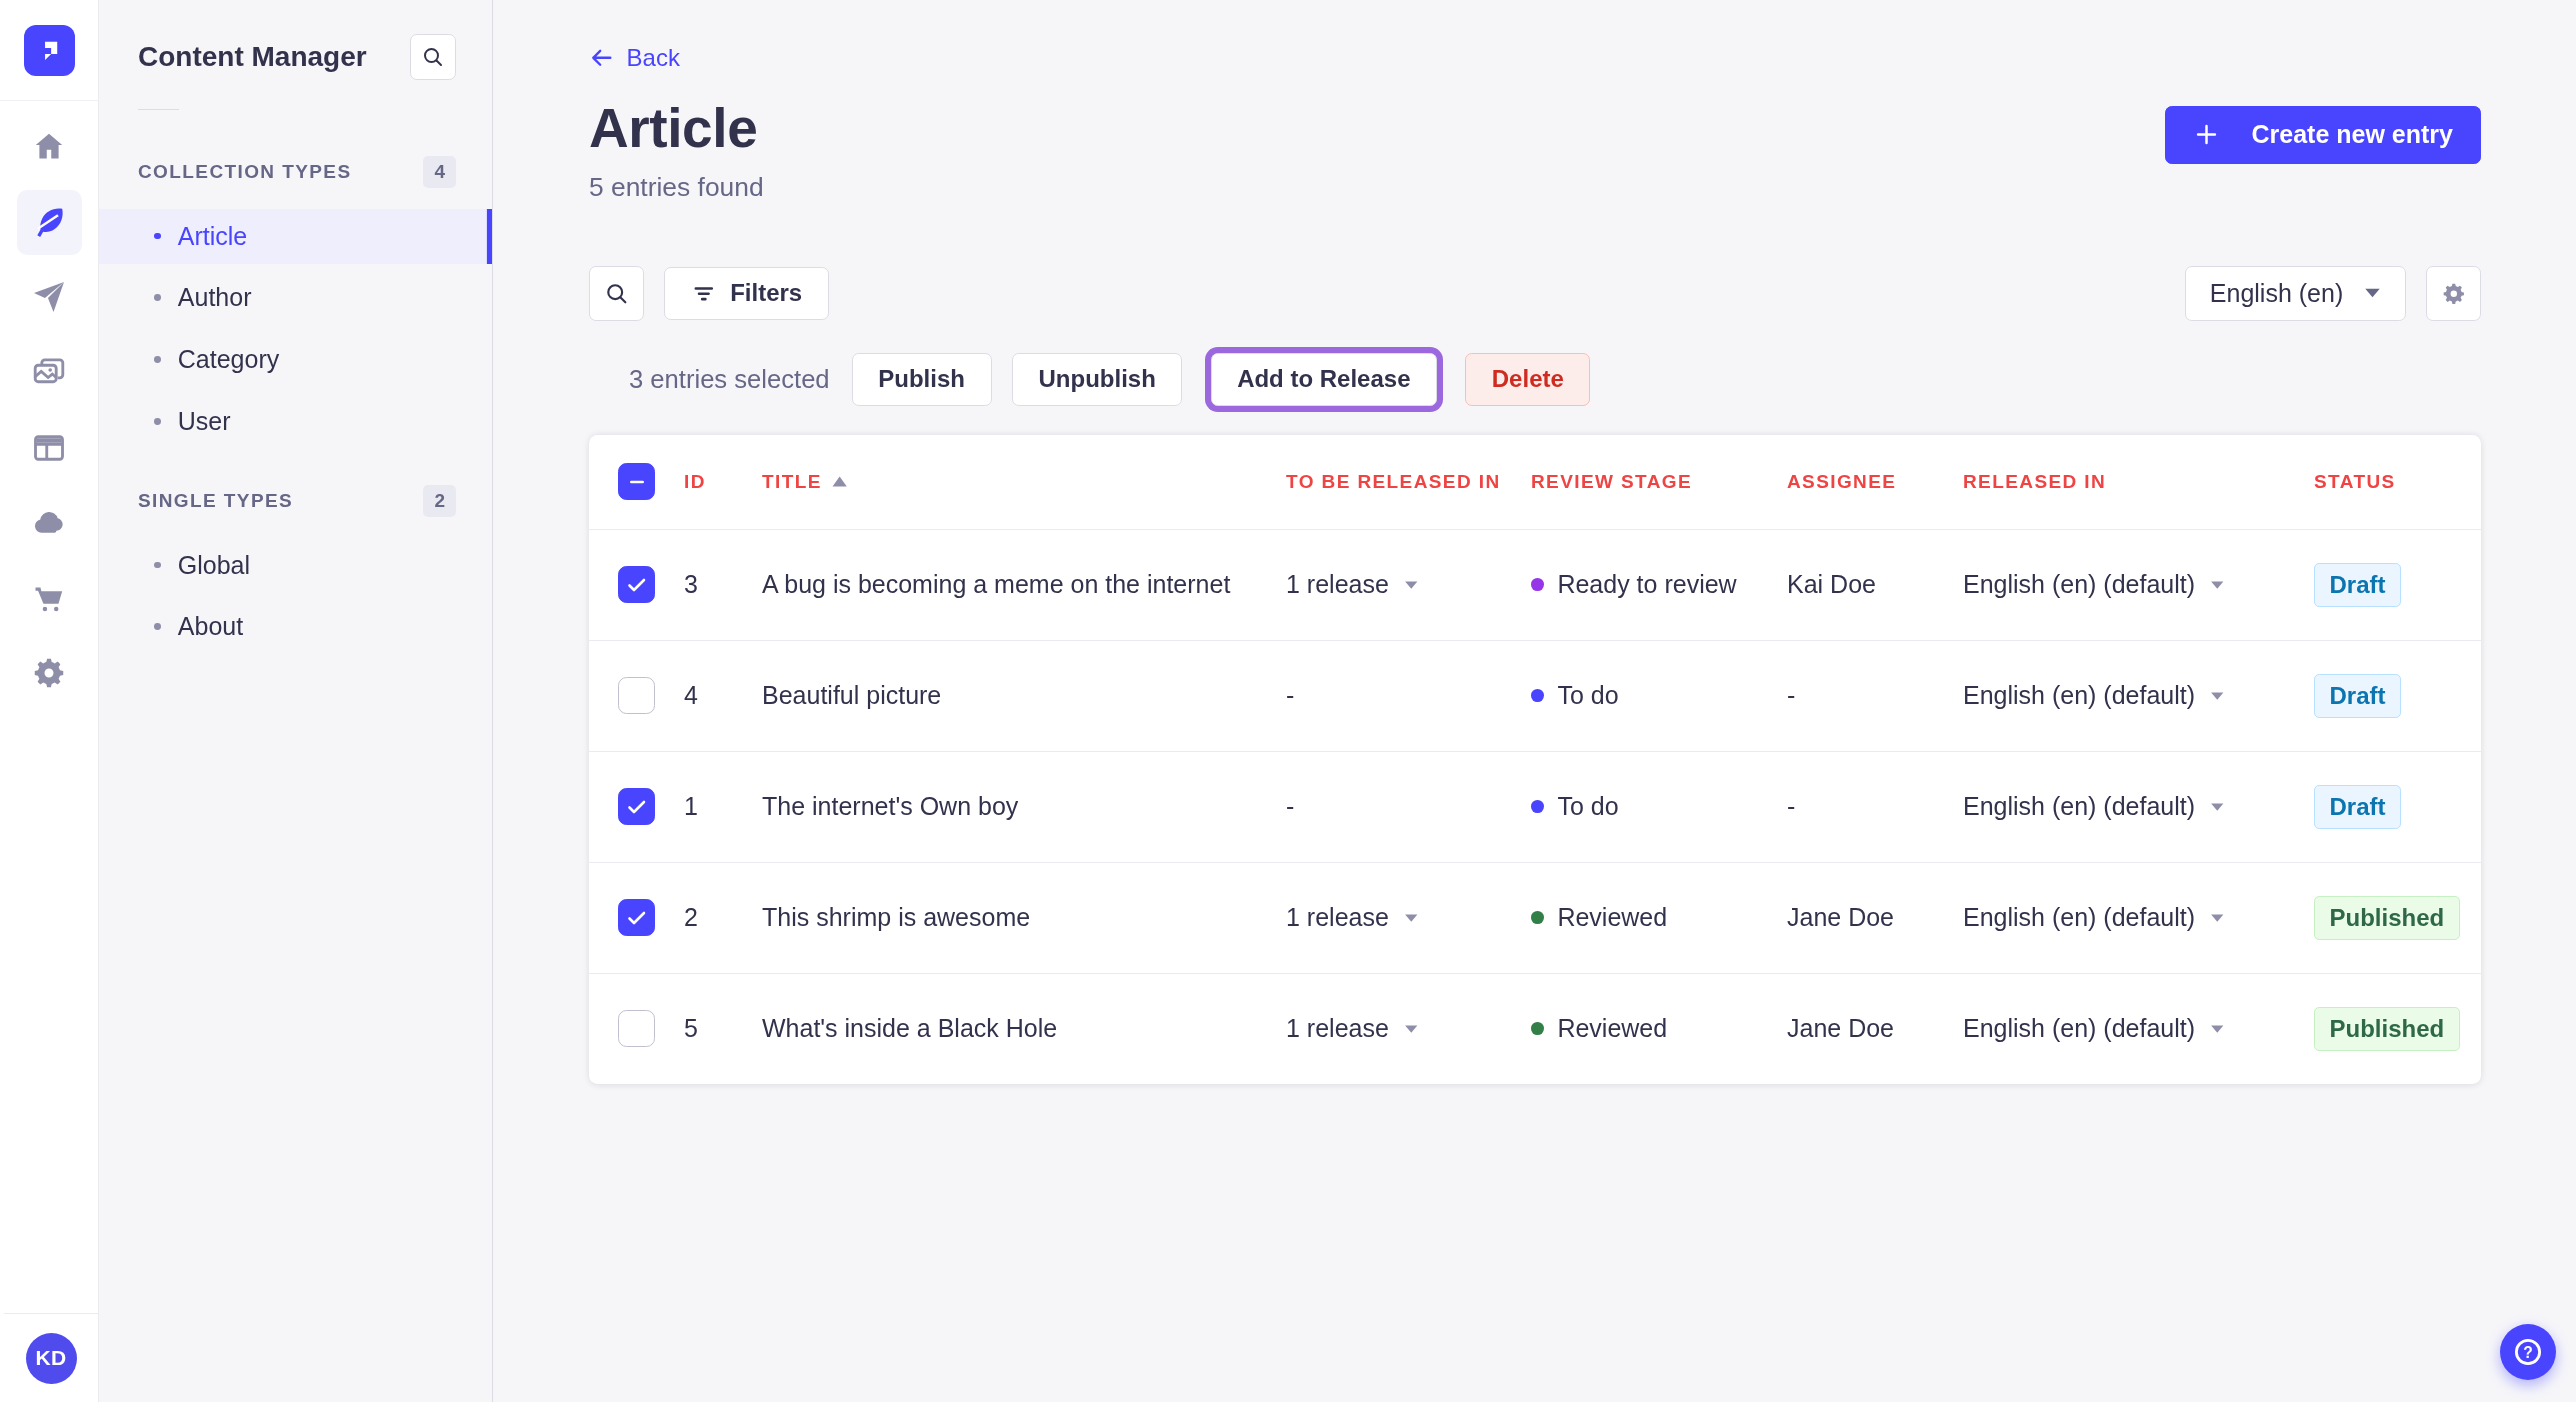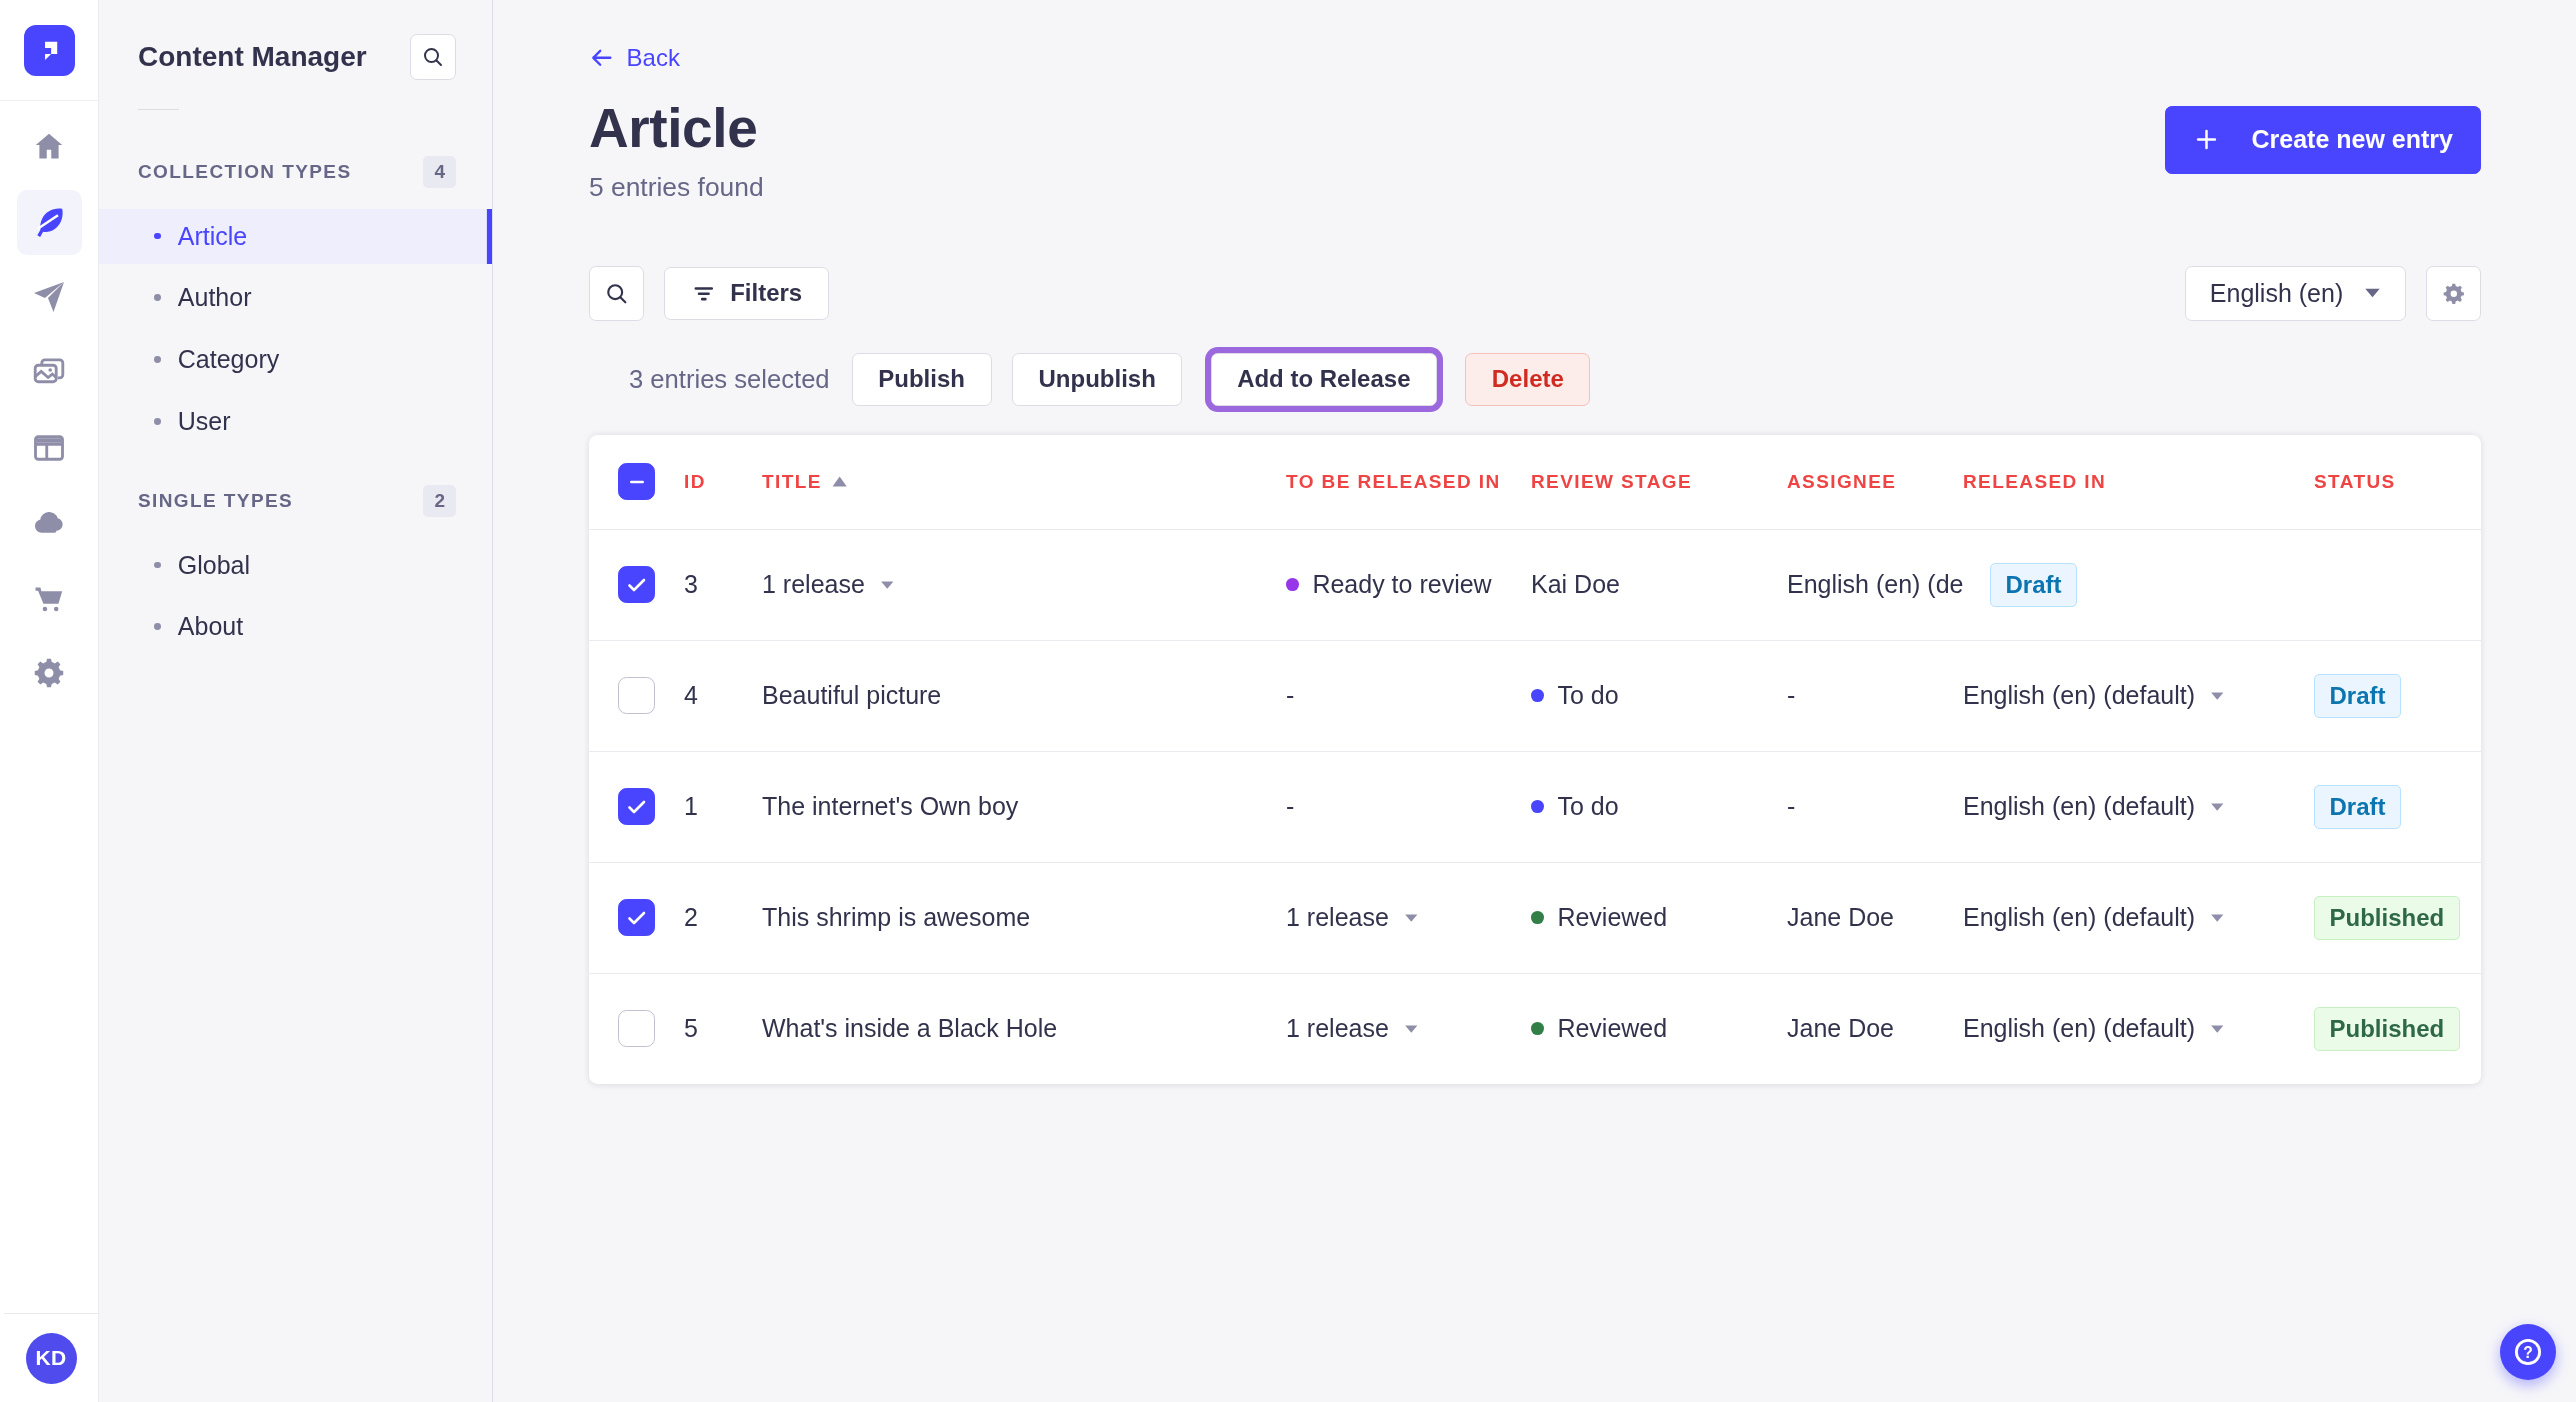--- a/index.html
+++ b/index.html
@@ -51,21 +51,21 @@
   
   .main { flex:1; padding:44px 95px 0 96px; position:relative; }
   .back-row { margin-bottom:22px; }
   .back-link { display:inline-flex; align-items:center; gap:12px; color:#4945ff;
                font-size:24px; text-decoration:none; cursor:pointer; }
   .back-link svg { width:25.6px; height:25.6px; }
   .title-row { display:flex; justify-content:space-between; align-items:flex-start; }
   .page-title { margin:0; font-size:55px; font-weight:bold; color:#32324d; letter-spacing:-0.4px; }
   .subtitle { margin:12px 0 0; font-size:26.4px; color:#666687; }
   .btn { border-radius:6.8px; font-family:inherit; display:inline-flex; align-items:center; cursor:pointer; }
-  .btn-primary { height:68px; margin-top:10.2px; padding:16px 27px; gap:32px; border:0.9px solid #4945ff;
+  .btn-primary { height:58px; margin-top:10.2px; padding:16px 27px; gap:32px; border:0.9px solid #4945ff;
                  background:#4945ff; color:#fff; font-size:25px; font-weight:600; }
   .btn-primary svg { width:27px; height:27px; }
   .toolbar-row { margin-top:63px; display:flex; align-items:center; gap:20.4px; }
   .icon-btn { width:55px; height:55px; background:#fff; border:0.9px solid #dcdce4; border-radius:6.8px;
               color:#666687; display:inline-flex; align-items:center; justify-content:center; cursor:pointer; }
   .icon-btn svg { width:25.6px; height:25.6px; }
   .btn-default { height:53px; padding:0 25.6px; gap:13.6px; background:#fff; border:0.9px solid #dcdce4;
                  color:#32324d; font-size:24px; font-weight:600; }
   .locale-select { height:55px; padding:0 24px; gap:20.4px; background:#fff; border:0.9px solid #dcdce4;
                    color:#32324d; font-size:25px; font-weight:400; }
@@ -332,20 +332,21 @@
     <div class="tbody">
   <div class="trow">
     <div>
             <div class="checkbox checked">
               <svg viewBox="0 0 24 24" fill="none" stroke="#fff" stroke-width="2.6" stroke-linecap="round" stroke-linejoin="round">
                 <path d="M4.5 12.5l4.5 4.5 10-10"></path>
               </svg>
             </div>
           </div>
     <div class="cell">3</div>
+    <div class="cell">A bug is becoming a meme on the internet</div>
     <div class="cell release-cell">
       <span>1 release</span>
             <svg viewBox="0 0 14 10" width="14.5" height="10.2">
               <path d="M1 1.5l6 7 6-7z" fill="#8e8ea9"></path>
             </svg>
     </div>
     <div class="cell stage-cell">
       <span class="dot" style="background:#9736e8"></span>
       <span>Ready to review</span>
     </div>

